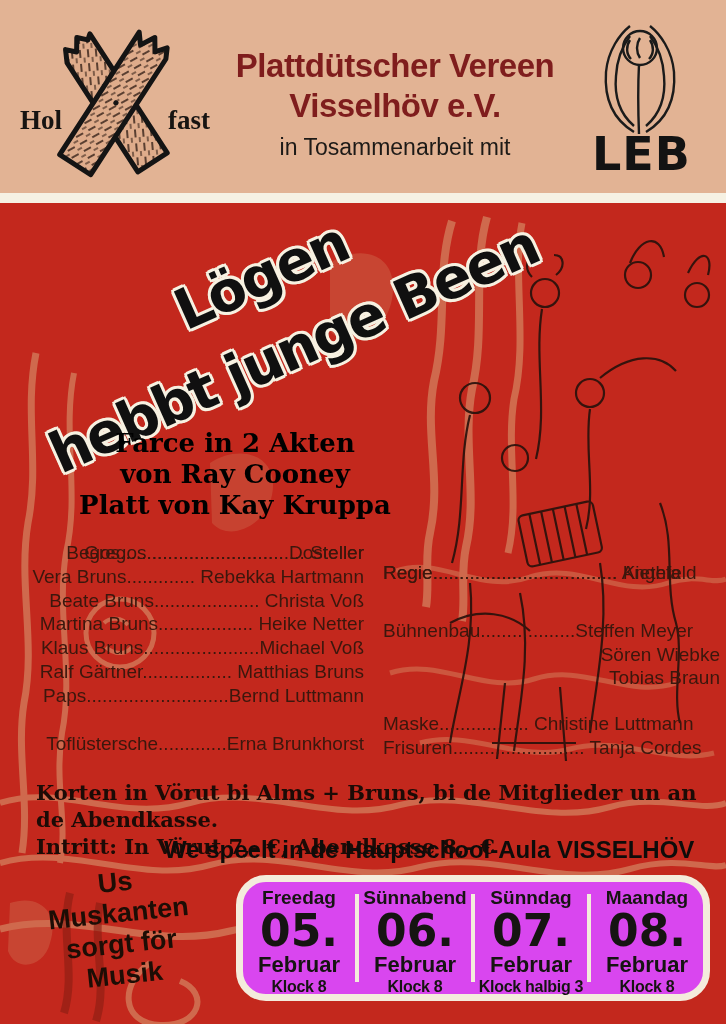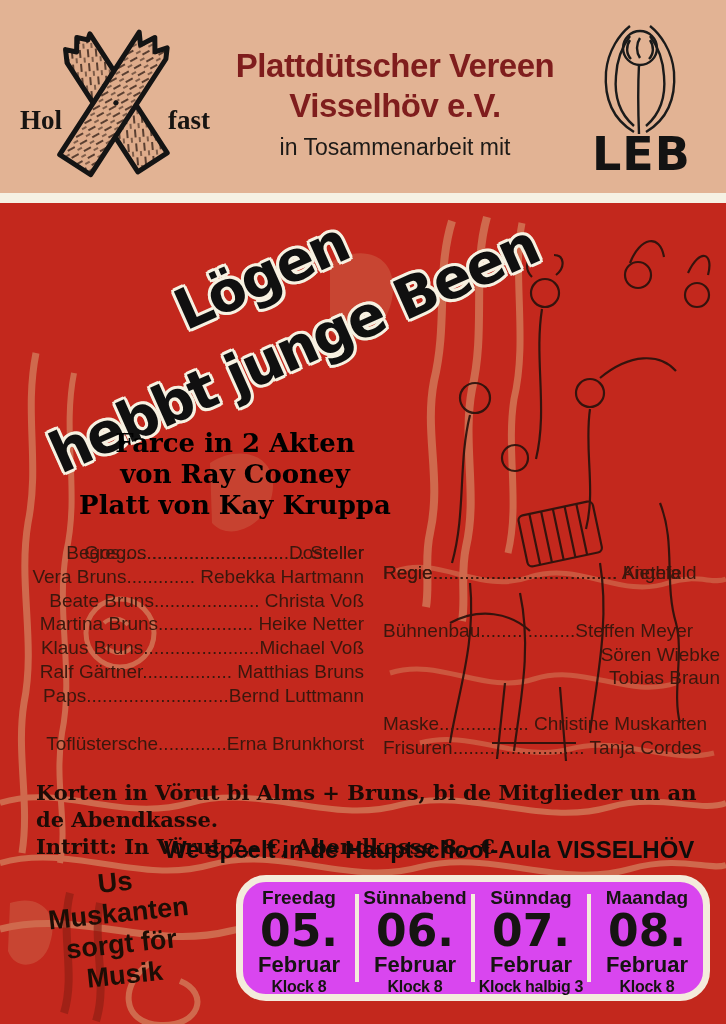--- a/index.html
+++ b/index.html
@@ -184,21 +184,21 @@
     <div class="castR">
       <div class="crow overlayrow">
         <span>Regie................................... Kiethfeld</span>
         <span>Regie................................... Angela</span>
       </div>
       <div class="gapB"></div>
       <div class="crow">Bühnenbau..................Steffen Meyer</div>
       <div class="crow ra">Sören Wiebke</div>
       <div class="crow ra">Tobias Braun</div>
       <div class="gapC"></div>
-      <div class="crow">Maske................. Christine Muskanten</div>
+      <div class="crow">Maske................. Christine Luttmann</div>
       <div class="crow">Frisuren......................... Tanja Cordes</div>
     </div>
 
     <div class="tickets">
       <div>Korten in Vörut bi Alms + Bruns, bi de Mitglieder un an de Abendkasse.</div>
       <div>Intritt: In Vörut 7,- €, Abendkasse 8,- €</div>
     </div>
 
     <div class="venue">We speelt in de Hauptschool-Aula VISSELHÖV</div>
 

